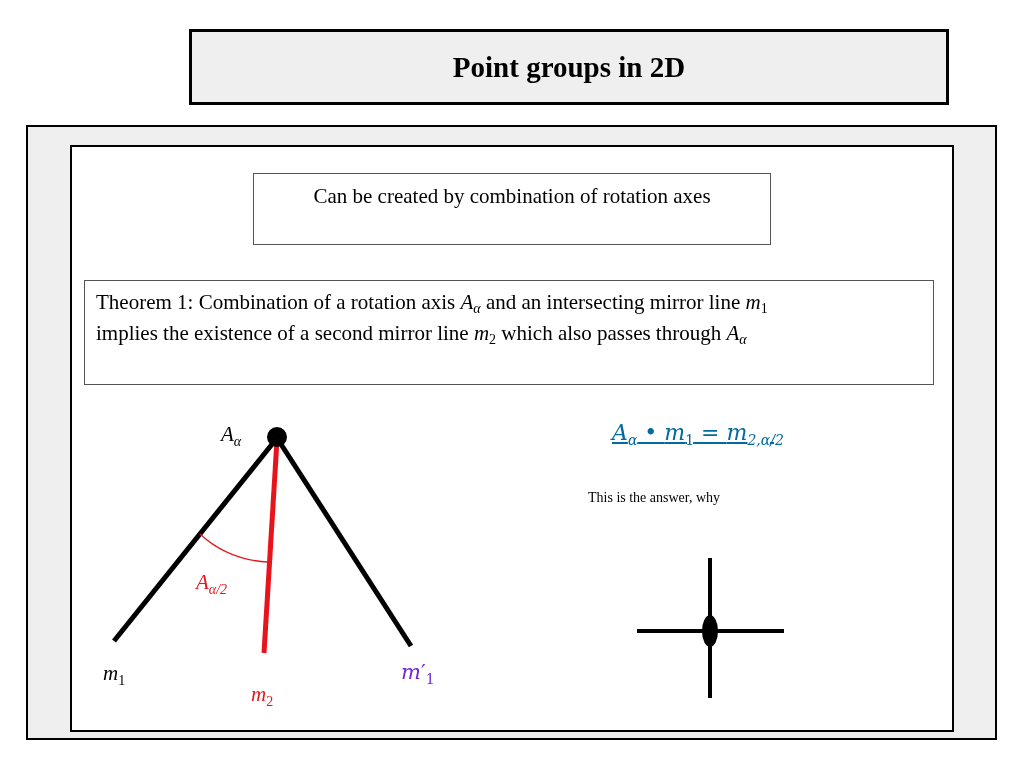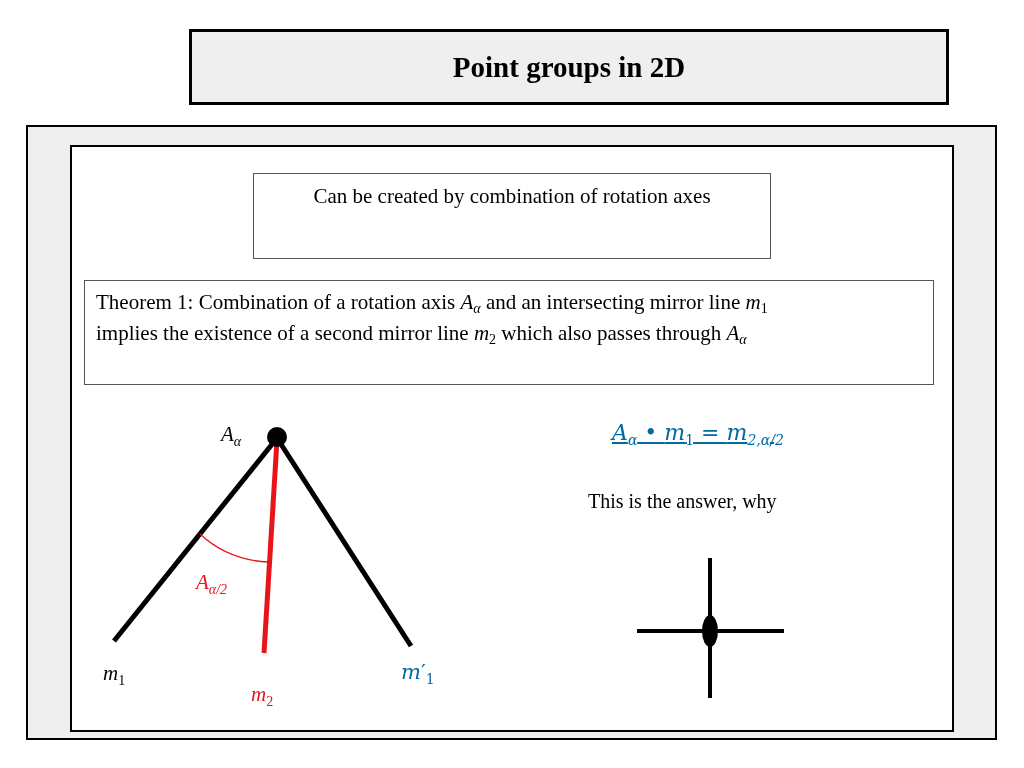--- a/index.html
+++ b/index.html
@@ -16,21 +16,21 @@
     .outer-frame {
       position: absolute; left: 26px; top: 125px; width: 971px; height: 615px;
       background: #efefef; border: 2px solid #000;
     }
     .inner-panel {
       position: absolute; left: 70px; top: 145px; width: 884px; height: 587px;
       background: #ffffff; border: 2px solid #000;
     }
 
     .intro-box {
-      position: absolute; left: 253px; top: 173px; width: 518px; height: 86px;
+      position: absolute; left: 253px; top: 173px; width: 518px; height: 72px;
       border: 1px solid #555; background: #fff;
       text-align: center; font-size: 21px; line-height: 30px; padding-top: 7px;
     }
 
     .theorem-box {
       position: absolute; left: 84px; top: 280px; width: 850px; height: 105px;
       border: 1px solid #555; background: #fff;
       font-size: 21px; line-height: 31px; padding: 6px 10px 0 11px;
     }
     .theorem-box i { font-style: italic; }
@@ -40,28 +40,28 @@
     .diagram * { pointer-events: auto; }
 
     .equation {
       position: absolute; left: 612px; top: 420px; font-size: 22px;
       font-family: "DejaVu Serif", serif; color: #0369a1; white-space: nowrap; text-decoration: underline;
     }
     .equation i { font-style: italic; }
     .equation sub { font-size: 14px; vertical-align: -5px; line-height: 0; font-style: italic; }
 
     .answer-text {
-      position: absolute; left: 588px; top: 490px; font-size: 20px; white-space: nowrap;
+      position: absolute; left: 588px; top: 490px; font-size: 14px; white-space: nowrap;
     }
 
     .label { position: absolute; font-size: 21px; font-style: italic; white-space: nowrap; }
     .label sub { font-size: 14px; vertical-align: -5px; line-height: 0; font-style: normal; }
     .label sub.it { font-style: italic; }
     .red { color: #e8141c; }
-    .slate { color: #0369a1; font-family: "DejaVu Serif", serif; }
+    .slate { color: #6d28d9; font-family: "DejaVu Serif", serif; }
   </style>
 </head>
 <body>
 
 <div class="title-box">
   <h1>Point groups in 2D</h1>
 </div>
 
 <div class="outer-frame"></div>
 <div class="inner-panel"></div>

